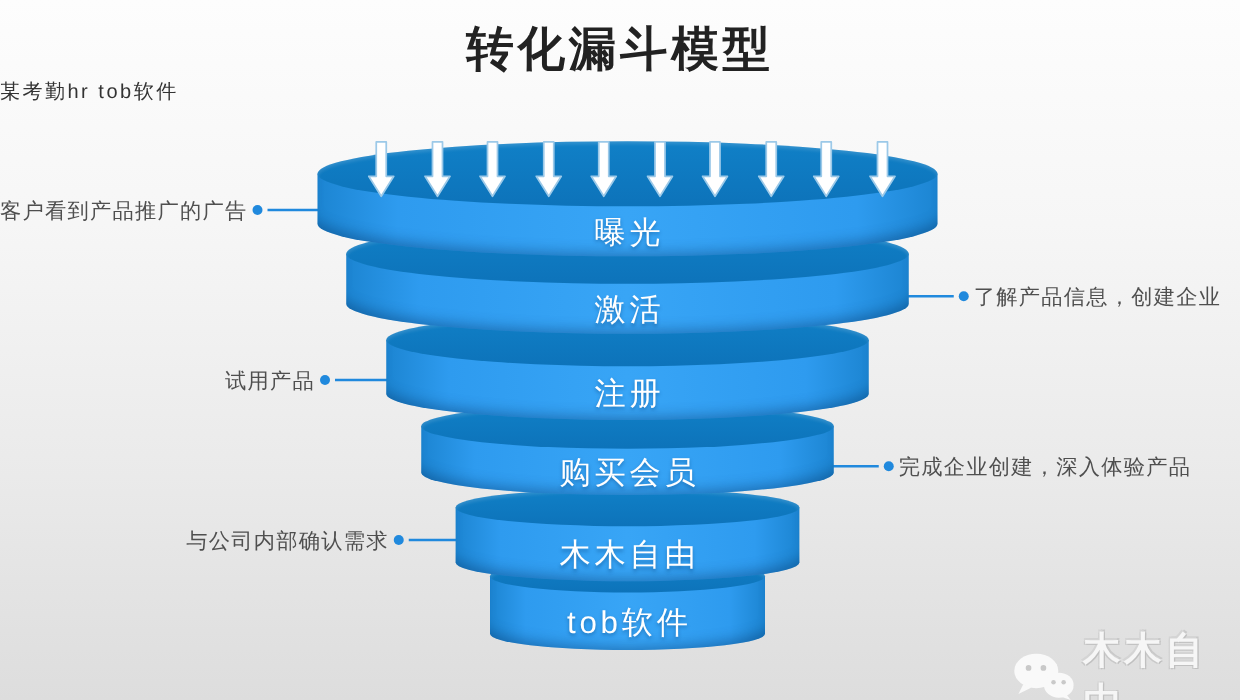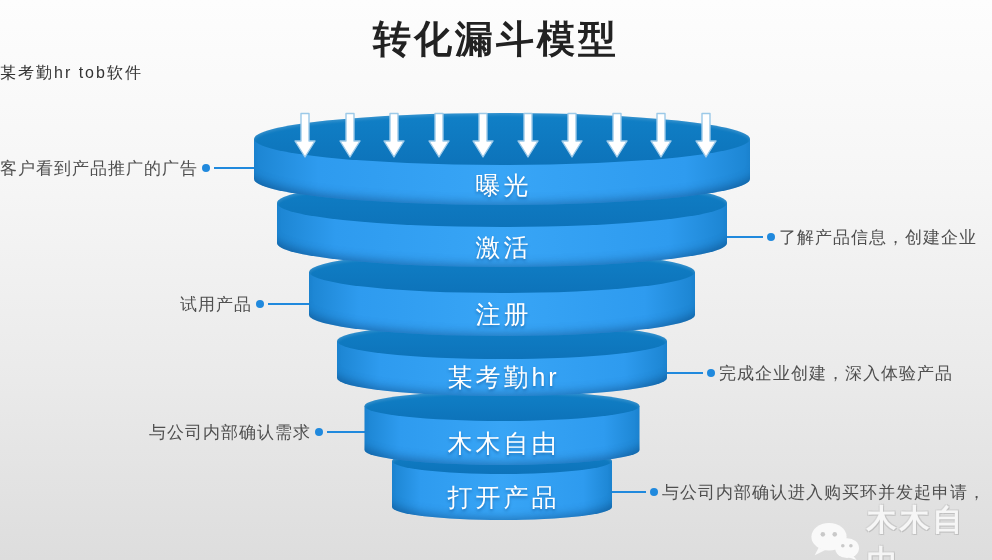--- a/index.html
+++ b/index.html
@@ -126,31 +126,31 @@
     <div class="stage-label">激活</div>
   </div>
   <div class="layer l3">
     <div class="disk-side"></div>
     <div class="disk-top"></div>
     <div class="stage-label">注册</div>
   </div>
   <div class="layer l4">
     <div class="disk-side"></div>
     <div class="disk-top"></div>
-    <div class="stage-label">某考勤hr</div>
+    <div class="stage-label">购买会员</div>
   </div>
   <div class="layer l5">
     <div class="disk-side"></div>
     <div class="disk-top"></div>
     <div class="stage-label">木木自由</div>
   </div>
   <div class="layer l6">
     <div class="disk-side"></div>
     <div class="disk-top"></div>
-    <div class="stage-label">打开产品</div>
+    <div class="stage-label">tob软件</div>
   </div>
 
   <div class="ann a1">
     <span class="ann-text">客户看到产品推广的广告</span>
     <span class="dot"></span>
     <span class="line"></span>
   </div>
   <div class="ann a2">
     <span class="line"></span>
     <span class="dot"></span>
@@ -164,25 +164,20 @@
   <div class="ann a4">
     <span class="line"></span>
     <span class="dot"></span>
     <span class="ann-text">完成企业创建，深入体验产品</span>
   </div>
   <div class="ann a5">
     <span class="ann-text">与公司内部确认需求</span>
     <span class="dot"></span>
     <span class="line"></span>
   </div>
-  <div class="ann a6">
-    <span class="line"></span>
-    <span class="dot"></span>
-    <span class="ann-text">与公司内部确认进入购买环并发起申请，</span>
-  </div>
 
   <div class="watermark">
     <svg width="52" height="40" viewBox="0 0 52 40">
       <ellipse cx="20" cy="15.5" rx="18.5" ry="14.5" fill="#fbfbfb"></ellipse>
       <path d="M9 27 L5 35 L16 29.5 Z" fill="#fbfbfb"></path>
       <circle cx="13.5" cy="13" r="2.4" fill="#c9c9c9"></circle>
       <circle cx="26" cy="13" r="2.4" fill="#c9c9c9"></circle>
       <ellipse cx="39" cy="27.5" rx="12.5" ry="10.5" fill="#fbfbfb"></ellipse>
       <path d="M45.5 35.5 L49 40 L40.5 37 Z" fill="#fbfbfb"></path>
       <circle cx="34.5" cy="25" r="1.9" fill="#c9c9c9"></circle>

